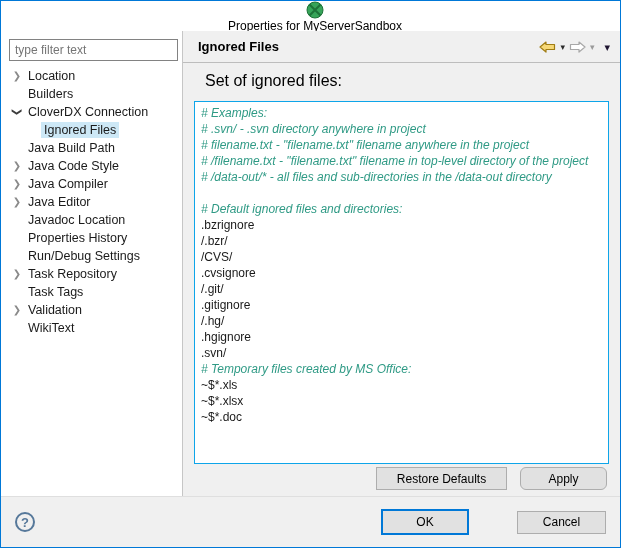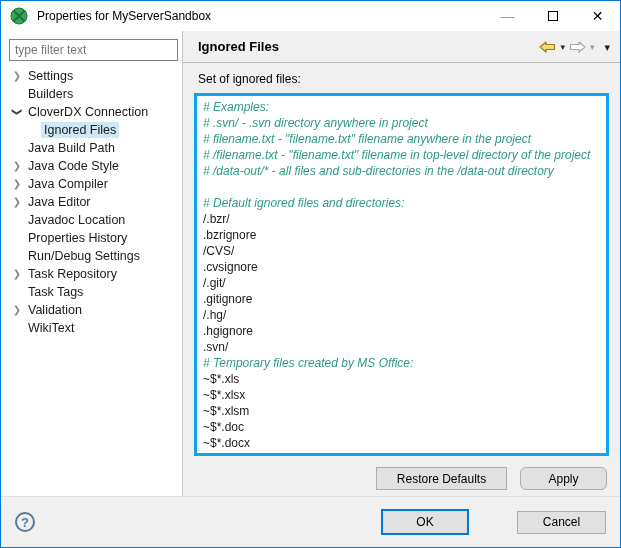--- a/index.html
+++ b/index.html
@@ -10,21 +10,21 @@
     position: relative;
     width: 621px; height: 548px;
     border: 1px solid #0078d7;
     background: #f0f0f0;
     overflow: hidden;
   }
 
   
   .titlebar {
     position: absolute; top:0; left:0; right:0; height:30px;
-    background:#ffffff; display:flex; align-items:center;
+    background:#ffffff; display:flex; align-items:center;flex-direction:column;
   }
   .titlebar .app-icon { margin-left:9px; width:18px; height:18px; flex:0 0 auto; }
   .titlebar .title { margin-left:9px; font-size:12px; color:#000; white-space:nowrap; }
   .titlebar .controls { margin-left:auto; display:flex; height:100%; }
   .ctrl { width:45px; height:100%; display:flex; align-items:center; justify-content:center; font-size:13px; color:#000; }
   .ctrl.min { color:#9e9e9e; font-size:14px; }
   .ctrl.max span { display:block; width:10px; height:10px; border:1px solid #000; }
   .ctrl.close { font-size:14px; }
 
   
@@ -53,25 +53,25 @@
   .right-panel { position:absolute; left:182px; top:30px; right:0; bottom:51px; background:#f0f0f0; }
   .rp-header { position:absolute; top:0; left:0; right:0; height:32px; display:flex; align-items:center; border-bottom:1px solid #bdbdbd; }
   .rp-title { margin-left:15px; font-size:13px; font-weight:bold; color:#000; }
   .rp-toolbar { margin-left:auto; margin-right:10px; display:flex; align-items:center; gap:4px; }
   .tb-icon { display:flex; align-items:center; }
   .tb-tri { font-size:9px; line-height:10px; }
   .tb-tri.dark { color:#2b2b2b; }
   .tb-tri.dis { color:#9a9a9a; }
   .tb-tri.menu { color:#1e1430; font-size:11px; margin-left:6px; }
 
-  .rp-desc { position:absolute; top:41px; left:15px; font-size:12px; color:#000; }
+  .rp-desc { position:absolute; top:41px; left:22px; font-size:16px; color:#000; }
 
   .editor {
-    position:absolute; top:62px; left:11px; width:415px; height:363px;
-    background:#ffffff; border:3px solid #0ea5e9;
+    position:absolute; top:70px; left:11px; width:415px; height:363px;
+    background:#ffffff; border:1px solid #0ea5e9;
     padding:3px 6px; overflow:hidden;
     font-family:"Liberation Sans", sans-serif;
     font-size:12px; line-height:16px;
   }
   .ed-line { height:16px; white-space:pre; }
   .ed-line.comment { color:#2f9a85; font-style:italic; }
   .ed-line.entry { color:#1a1a1a; }
 
   .rp-buttons { position:absolute; top:436px; right:13px; display:flex; gap:13px; }
   .btn {
@@ -112,21 +112,21 @@
         </div>
       <div class="ctrl close">✕</div>
     </div>
   </div>
 
   <div class="left-panel">
     <input class="filter-box" type="text" placeholder="type filter text" style="">
     <div class="tree" id="tree">
         <div class="tree-row">
           <span class="twisty">❯</span>
-          <span class="lbl">Settings</span>
+          <span class="lbl">Location</span>
         </div>
         <div class="tree-row">
           <span class="twisty"></span>
           <span class="lbl">Builders</span>
         </div>
         <div class="tree-row">
           <span class="twisty expanded">❯</span>
           <span class="lbl">CloverDX Connection</span>
         </div>
         <div class="tree-row lvl1 selected">
@@ -203,35 +203,33 @@
     <div class="rp-desc">Set of ignored files:</div>
 
     <div class="editor" id="editor">
         <div class="ed-line comment"># Examples:</div>
         <div class="ed-line comment"># .svn/ - .svn directory anywhere in project</div>
         <div class="ed-line comment"># filename.txt - "filename.txt" filename anywhere in the project</div>
         <div class="ed-line comment"># /filename.txt - "filename.txt" filename in top-level directory of the project</div>
         <div class="ed-line comment"># /data-out/* - all files and sub-directories in the /data-out directory</div>
         <div class="ed-line blank">&nbsp;</div>
         <div class="ed-line comment"># Default ignored files and directories:</div>
+        <div class="ed-line entry">.bzrignore</div>
         <div class="ed-line entry">/.bzr/</div>
-        <div class="ed-line entry">.bzrignore</div>
         <div class="ed-line entry">/CVS/</div>
         <div class="ed-line entry">.cvsignore</div>
         <div class="ed-line entry">/.git/</div>
         <div class="ed-line entry">.gitignore</div>
         <div class="ed-line entry">/.hg/</div>
         <div class="ed-line entry">.hgignore</div>
         <div class="ed-line entry">.svn/</div>
         <div class="ed-line comment"># Temporary files created by MS Office:</div>
         <div class="ed-line entry">~$*.xls</div>
         <div class="ed-line entry">~$*.xlsx</div>
-        <div class="ed-line entry">~$*.xlsm</div>
         <div class="ed-line entry">~$*.doc</div>
-        <div class="ed-line entry">~$*.docx</div>
       </div>
 
     <div class="rp-buttons">
       <button class="btn restore">Restore Defaults</button>
       <button class="btn apply">Apply</button>
     </div>
   </div>
 
   <div class="bottom-sep"></div>
   <div class="bottom-bar">

